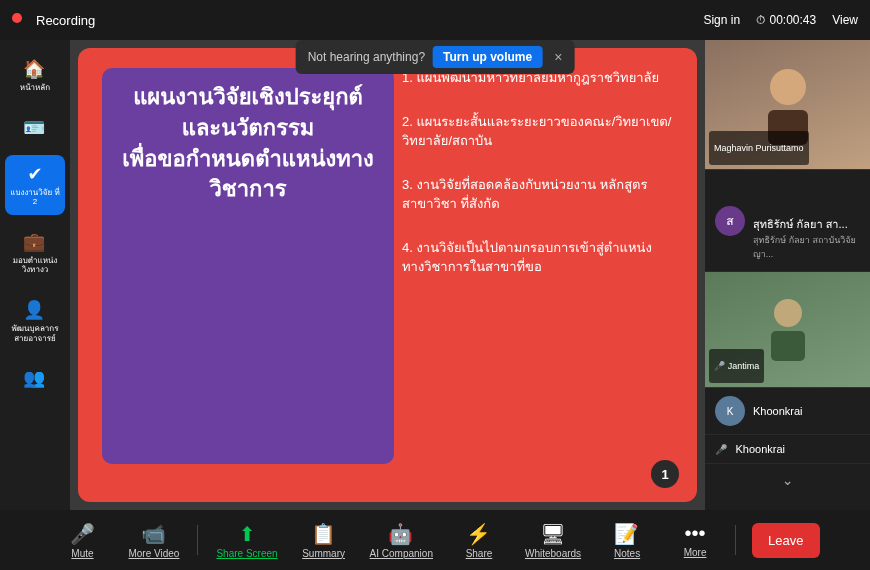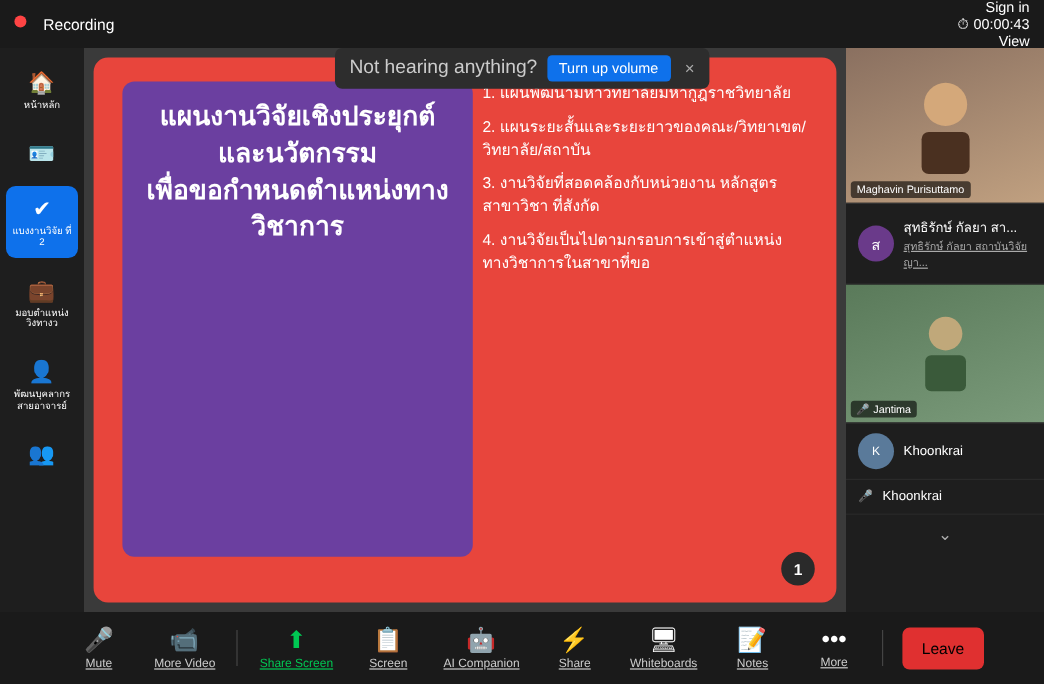--- a/index.html
+++ b/index.html
@@ -33,22 +33,22 @@
       width: 10px; height: 10px;
       background: #ff4444;
       border-radius: 50%;
     }
     .recording-text {
       color: #ffffff;
       font-size: 13px;
     }
     .top-right {
       display: flex;
-      align-items: flex-end;
-      flex-direction: column;
+      align-items: flex-start;
+      gap: 16px;
     }
     .sign-in-btn {
       color: #fff;
       font-size: 12px;
       cursor: pointer;
     }
     .timer {
       color: #fff;
       font-size: 12px;
       display: flex;
@@ -71,30 +71,31 @@
       border-radius: 6px;
       display: flex;
       align-items: center;
       gap: 8px;
       padding: 6px 12px;
       z-index: 10;
       white-space: nowrap;
     }
     .notif-text {
       color: #ccc;
-      font-size: 16px;
+      font-size: 12px;
     }
     .turn-up-btn {
       background: #0e71eb;
       color: #fff;
       font-size: 12px;
       padding: 4px 10px;
       border-radius: 4px;
       cursor: pointer;
       border: none;
+      font-weight: bold;
     }
     .notif-close {
       color: #aaa;
       font-size: 14px;
       cursor: pointer;
       margin-left: 4px;
     }
 
     
     .main-content {
@@ -167,21 +168,21 @@
     .slide-title {
       color: #fff;
       font-size: 22px;
       font-weight: bold;
       text-align: center;
       line-height: 1.4;
     }
     .slide-items {
       display: flex;
       flex-direction: column;
-      gap: 8px;
+      gap: 24px;
       padding-left: 8px;
     }
     .slide-item {
       color: #fff;
       font-size: 13px;
       line-height: 1.5;
     }
     .slide-number {
       position: absolute;
       bottom: 14px;
@@ -221,42 +222,41 @@
     .participant-video.main-speaker {
       background: #3a2a1a;
     }
     .video-name-tag {
       position: absolute;
       bottom: 4px;
       left: 4px;
       background: rgba(0,0,0,0.6);
       color: #fff;
       font-size: 9px;
-      padding: 2px 5px;
+      padding: 12px 5px;
       border-radius: 3px;
     }
     .participant-row {
       display: flex;
       align-items: center;
       padding: 8px 10px;
       gap: 8px;
       border-bottom: 1px solid #2a2a2a;
     }
     .participant-row.header-row {
       padding: 10px;
     }
     .participant-name {
       color: #fff;
       font-size: 11px;
       font-weight: 500;
     }
     .participant-subname {
       color: #aaa;
       font-size: 9px;
-      text-decoration: underline;
     }
     .participant-avatar {
       width: 30px;
       height: 30px;
       border-radius: 50%;
       background: #4a9;
       display: flex;
       align-items: center;
       justify-content: center;
       color: #fff;
@@ -314,21 +314,21 @@
     .tool-icon.green { color: #00c853; }
     .tool-icon.red { color: #ff4444; }
     .tool-label {
       font-size: 10px;
       color: #ccc;
       text-align: center;
       text-decoration: underline;
     }
     .leave-btn {
       background: #e03030;
-      color: #000000;
+      color: #ffffff;
       border: none;
       border-radius: 6px;
       padding: 10px 16px;
       font-size: 13px;
       cursor: pointer;
       margin-left: 8px;
       text-align: center;
     }
     .tool-divider {
       width: 1px;
@@ -412,21 +412,21 @@
       <svg width="60" height="80" viewBox="0 0 60 80">
         <circle cx="30" cy="22" r="18" fill="#d4a87a"></circle>
         <rect x="10" y="45" width="40" height="35" rx="6" fill="#4a3020"></rect>
       </svg>
     </div>
     <div class="video-name-tag">Maghavin Purisuttamo</div>
   </div>
 
   <div class="participant-row header-row">
     <div class="participant-avatar" style="background:#6a3a8a;">ส</div>
-    <div style="flex:1;min-width:0;">
+    <div style="flex:1;min-width:0;margin-top:35px;">
       <div class="participant-name">สุทธิรักษ์ กัลยา สา...</div>
       <div class="participant-subname">สุทธิรักษ์ กัลยา สถาบันวิจัยญา...</div>
     </div>
   </div>
 
   <div class="participant-video-small">
     <div style="width:100%;height:100%;background:linear-gradient(160deg,#5a7a5a,#7a9a7a);display:flex;align-items:center;justify-content:center;">
       <svg width="50" height="70" viewBox="0 0 50 70">
         <circle cx="25" cy="18" r="14" fill="#c0a87a"></circle>
         <rect x="8" y="36" width="34" height="30" rx="5" fill="#3a5a3a"></rect>
@@ -469,21 +469,21 @@
 
   <div class="tool-divider"></div>
 
   <div class="tool-item">
     <span class="tool-icon green">⬆</span>
     <span class="tool-label" style="color:#00c853;">Share Screen</span>
   </div>
 
   <div class="tool-item">
     <span class="tool-icon">📋</span>
-    <span class="tool-label">Screen</span>
+    <span class="tool-label">Summary</span>
   </div>
 
   <div class="tool-item">
     <span class="tool-icon">🤖</span>
     <span class="tool-label">AI Companion</span>
   </div>
 
   <div class="tool-item">
     <span class="tool-icon">⚡</span>
     <span class="tool-label">Share</span>

